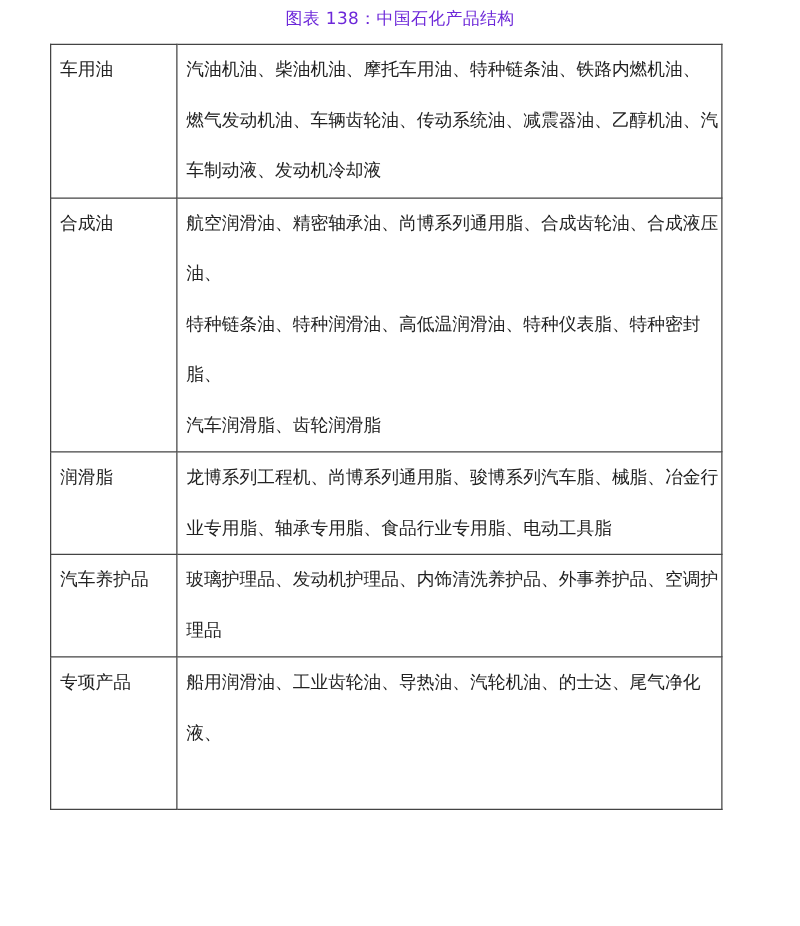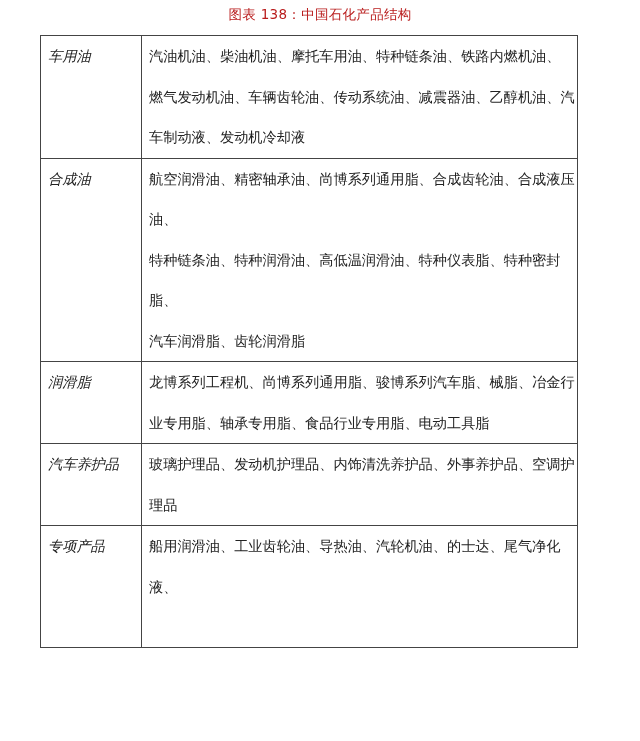--- a/index.html
+++ b/index.html
@@ -3,31 +3,31 @@
 <meta charset="utf-8">
 <style>
   html, body { margin: 0; padding: 0; background: #ffffff; }
   body {
     width: 640px; height: 741px; position: relative; overflow: hidden;
     font-family: "DejaVu Sans", "Liberation Sans", sans-serif;
     color: #222222;
   }
   .caption {
     position: absolute; left: 0; top: 6px; width: 640px;
-    text-align: center; font-size: 13.5px; color: #b91c1c; letter-spacing: 0.3px;
+    text-align: center; font-size: 13.5px; color: #6d28d9; letter-spacing: 0.3px;
   }
   table.product-table {
     position: absolute; left: 40px; top: 35px; width: 538px;
     border-collapse: collapse; table-layout: fixed;
   }
   table.product-table td {
     border: 1.5px solid #444444; vertical-align: top;
     font-size: 14.2px; line-height: 40.5px; padding: 0 0 0 7px;
   }
-  td.cat { width: 93px; padding-left: 8px; font-style: italic; }
+  td.cat { width: 93px; padding-left: 8px; }
   td.items { padding-left: 7px; padding-right: 6px; word-break: break-all; }
 </style>
 </head>
 <body>
 
 <div class="caption">图表 138：中国石化产品结构</div>
 
 <table class="product-table">
   <tbody>
     <tr style="height:122px">

